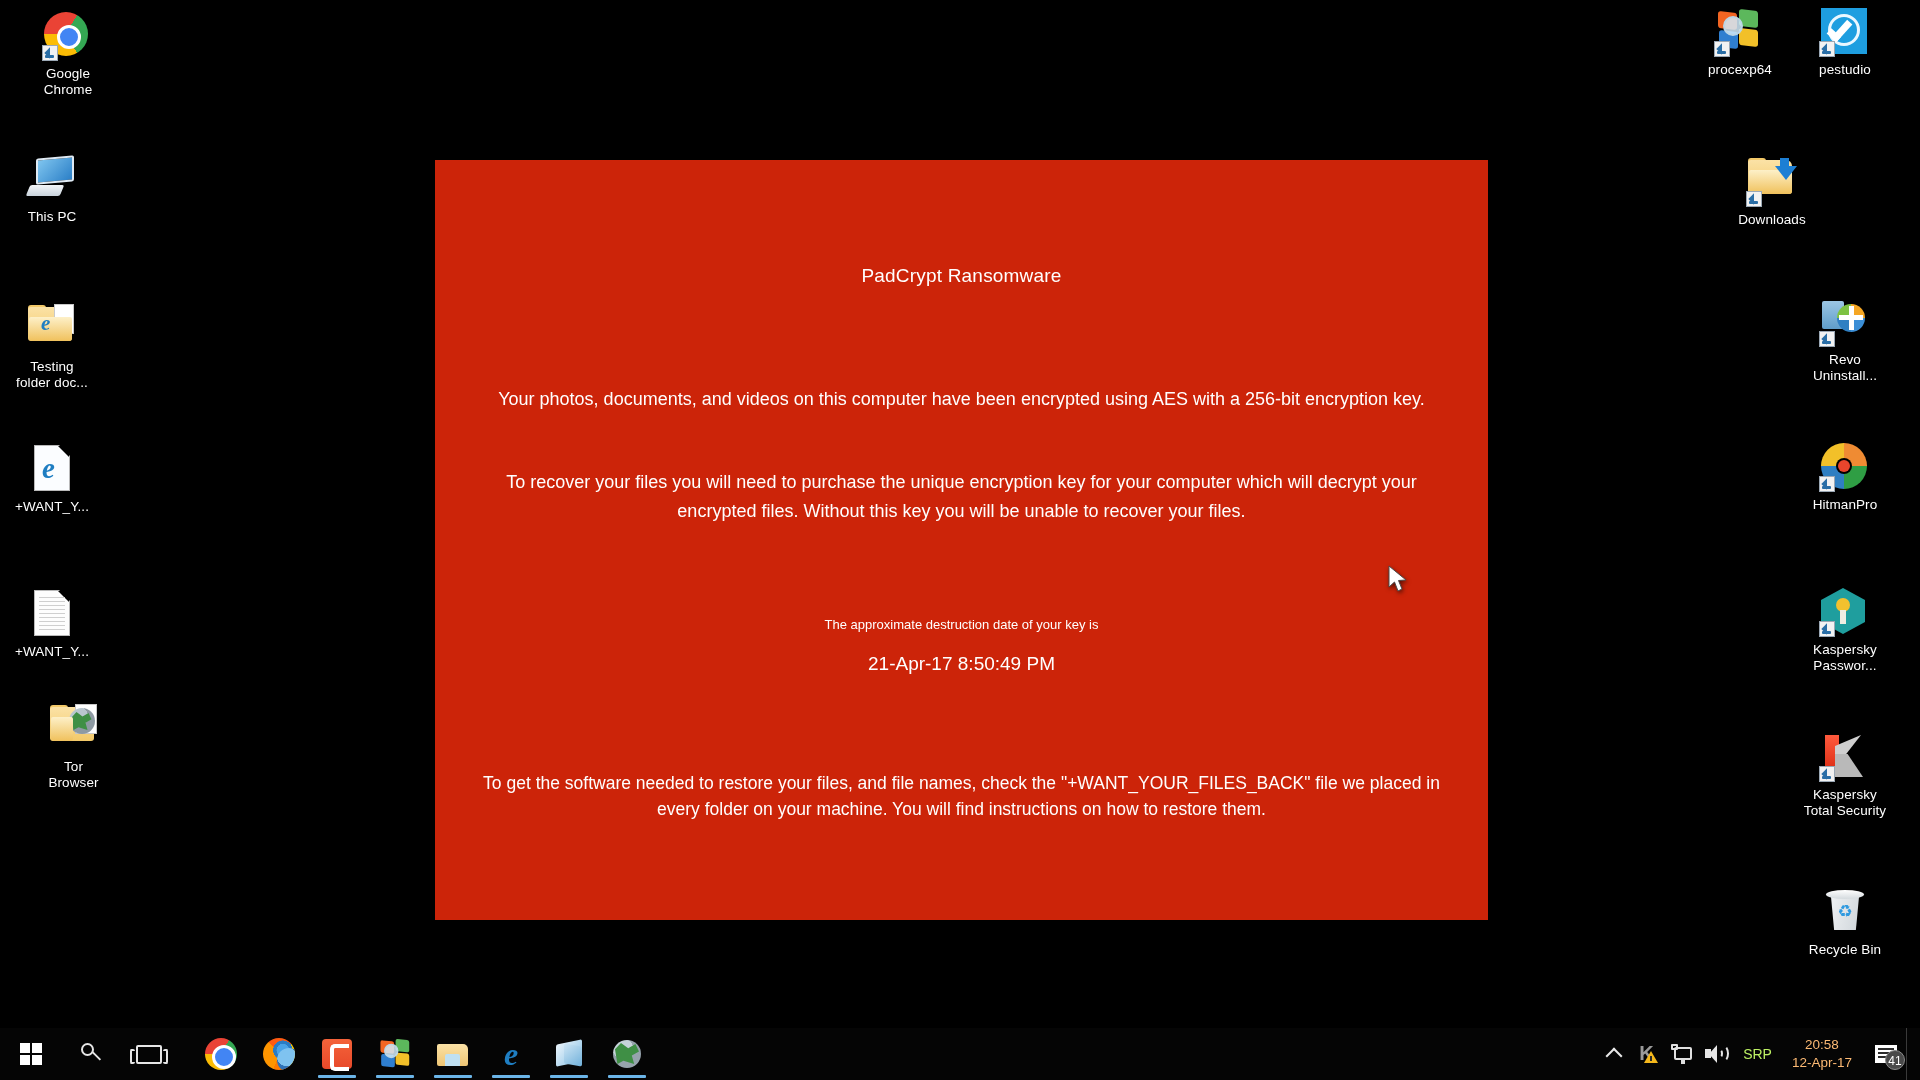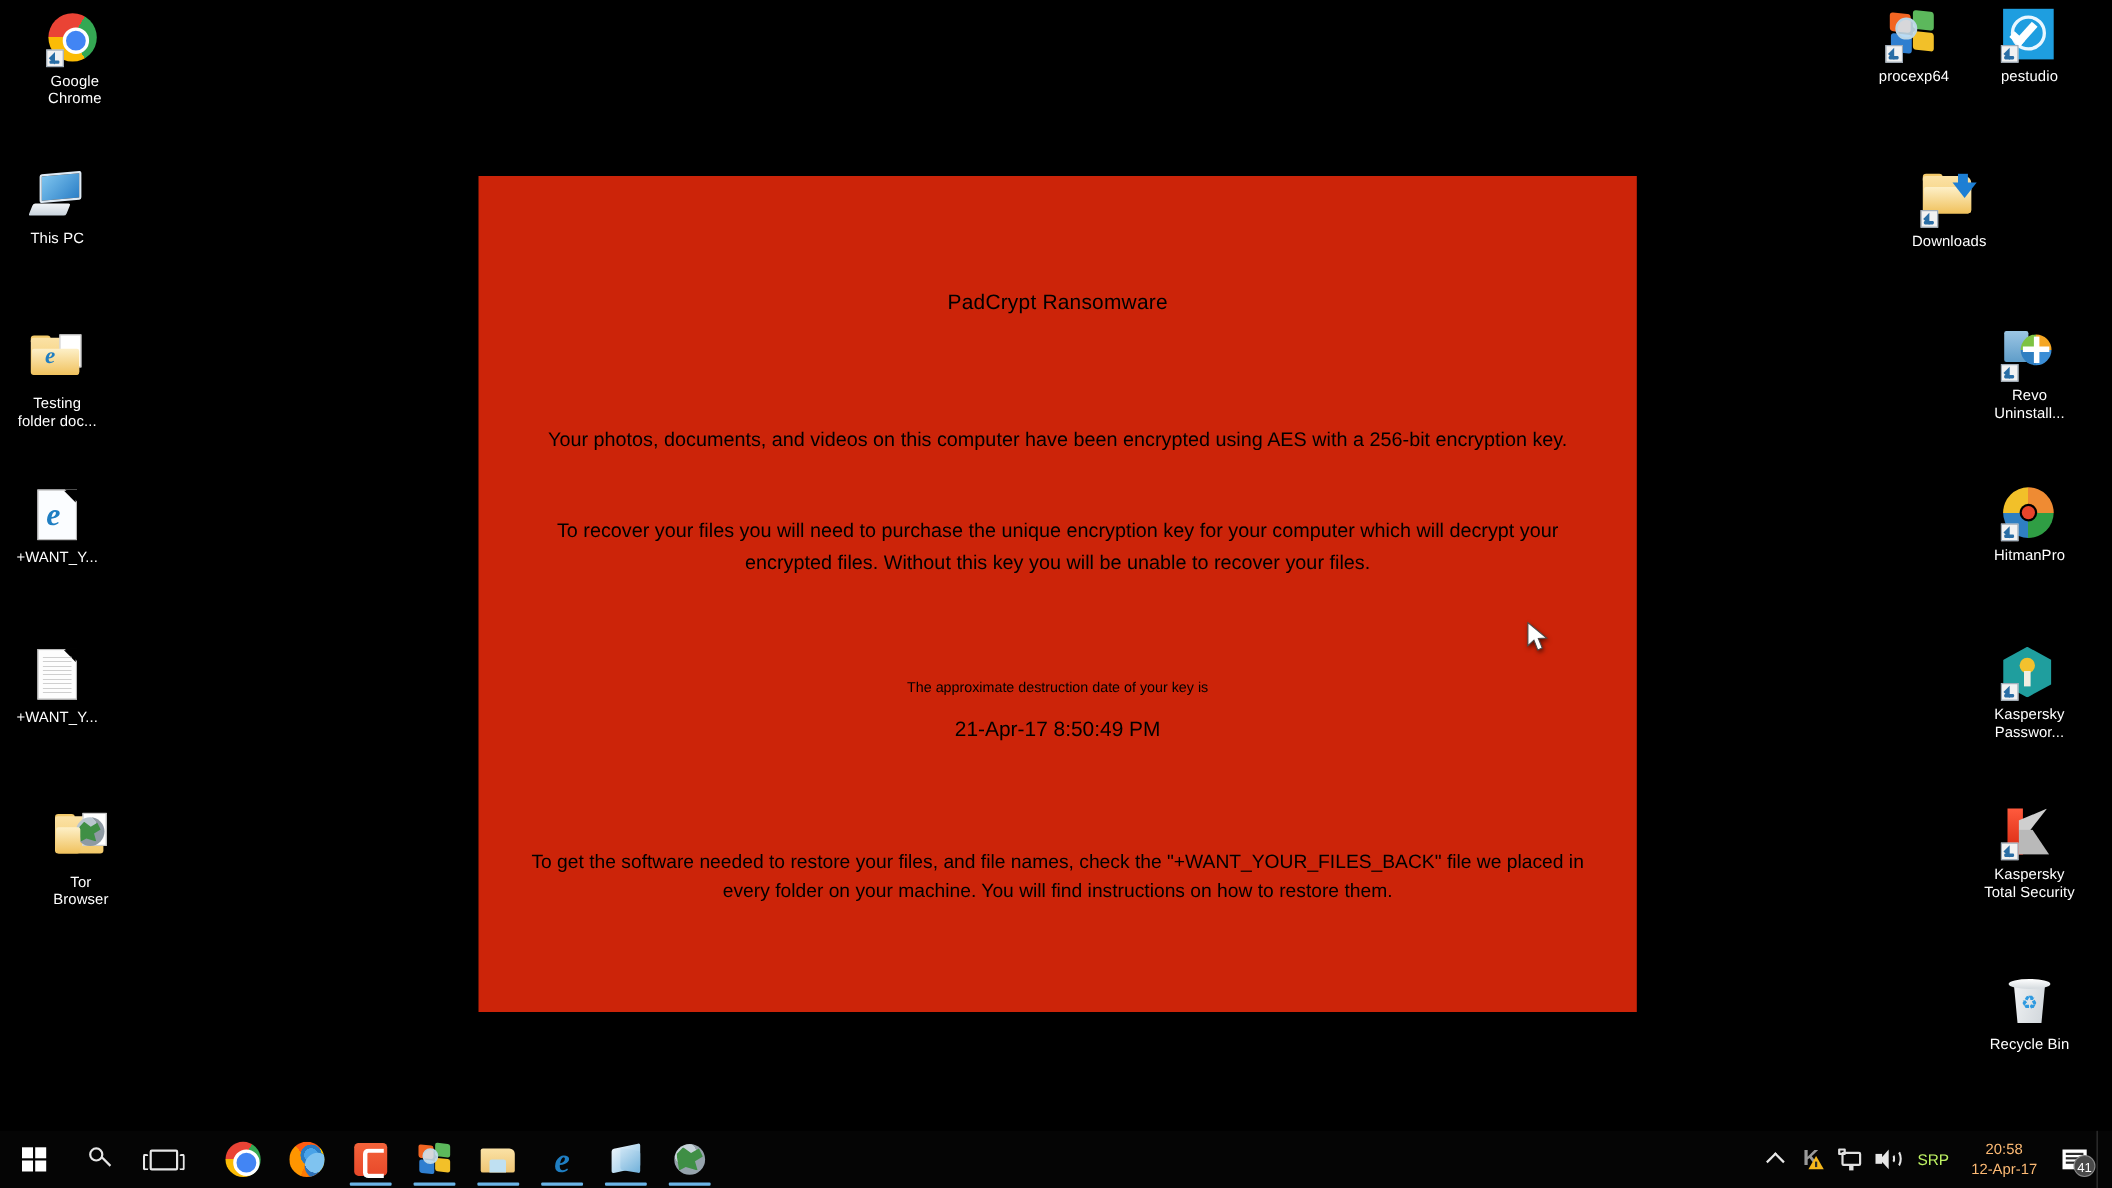--- a/index.html
+++ b/index.html
@@ -172,21 +172,21 @@
     background:radial-gradient(circle at 35% 32%, #b9c6cf 0 40%, #8e9aa3 41% 100%);overflow:hidden;}
   .ic-tor .globe .land{position:absolute;left:3px;top:4px;width:20px;height:18px;
     background:#3f8f45;clip-path:polygon(0 30%,25% 0,55% 25%,85% 5%,100% 40%,70% 60%,80% 100%,35% 85%,10% 100%);}
 
   
   #ransom {
     position:absolute;
     left:435px; top:160px;
     width:1053px; height:760px;
     background:#cc2409;
-    color:#000000;
+    color:#ffffff;
     text-align:center;
     font-family:"Liberation Sans", sans-serif;
   }
   #ransom .r-title{
     position:absolute;left:0;right:0;top:105px;
     font-size:19px;font-weight:400;letter-spacing:.2px;
   }
   #ransom .r-p1{position:absolute;left:60px;right:60px;top:225px;font-size:18px;line-height:29px;}
   #ransom .r-p2{position:absolute;left:40px;right:40px;top:308px;font-size:18px;line-height:29px;}
   #ransom .r-p3{position:absolute;left:60px;right:60px;top:450px;font-size:13px;line-height:29px;}
@@ -318,21 +318,21 @@
   <div class="icon-cell" style="left:0px;top:590px;">
     <div class="icon-art">
       <div class="ic-doc">
           <div class="corner"></div>
           <div class="lines"></div>
         </div>
     </div>
     <div class="icon-label">+WANT_Y...</div>
   </div>
 
-  <div class="icon-cell" style="left:0px;top:735px;padding-left:43px;">
+  <div class="icon-cell" style="left:0px;top:700px;padding-left:43px;">
     <div class="icon-art ic-tor">
       <div class="folder">
         <div class="tab"></div>
           <div class="back"></div>
         <div class="doc" style="width:22px;height:30px;top:-1px;right:-1px;"></div>
         <div class="globe">
             <div class="land"></div>
           </div>
         <div class="front" style="width:22px;"></div>
       </div>

